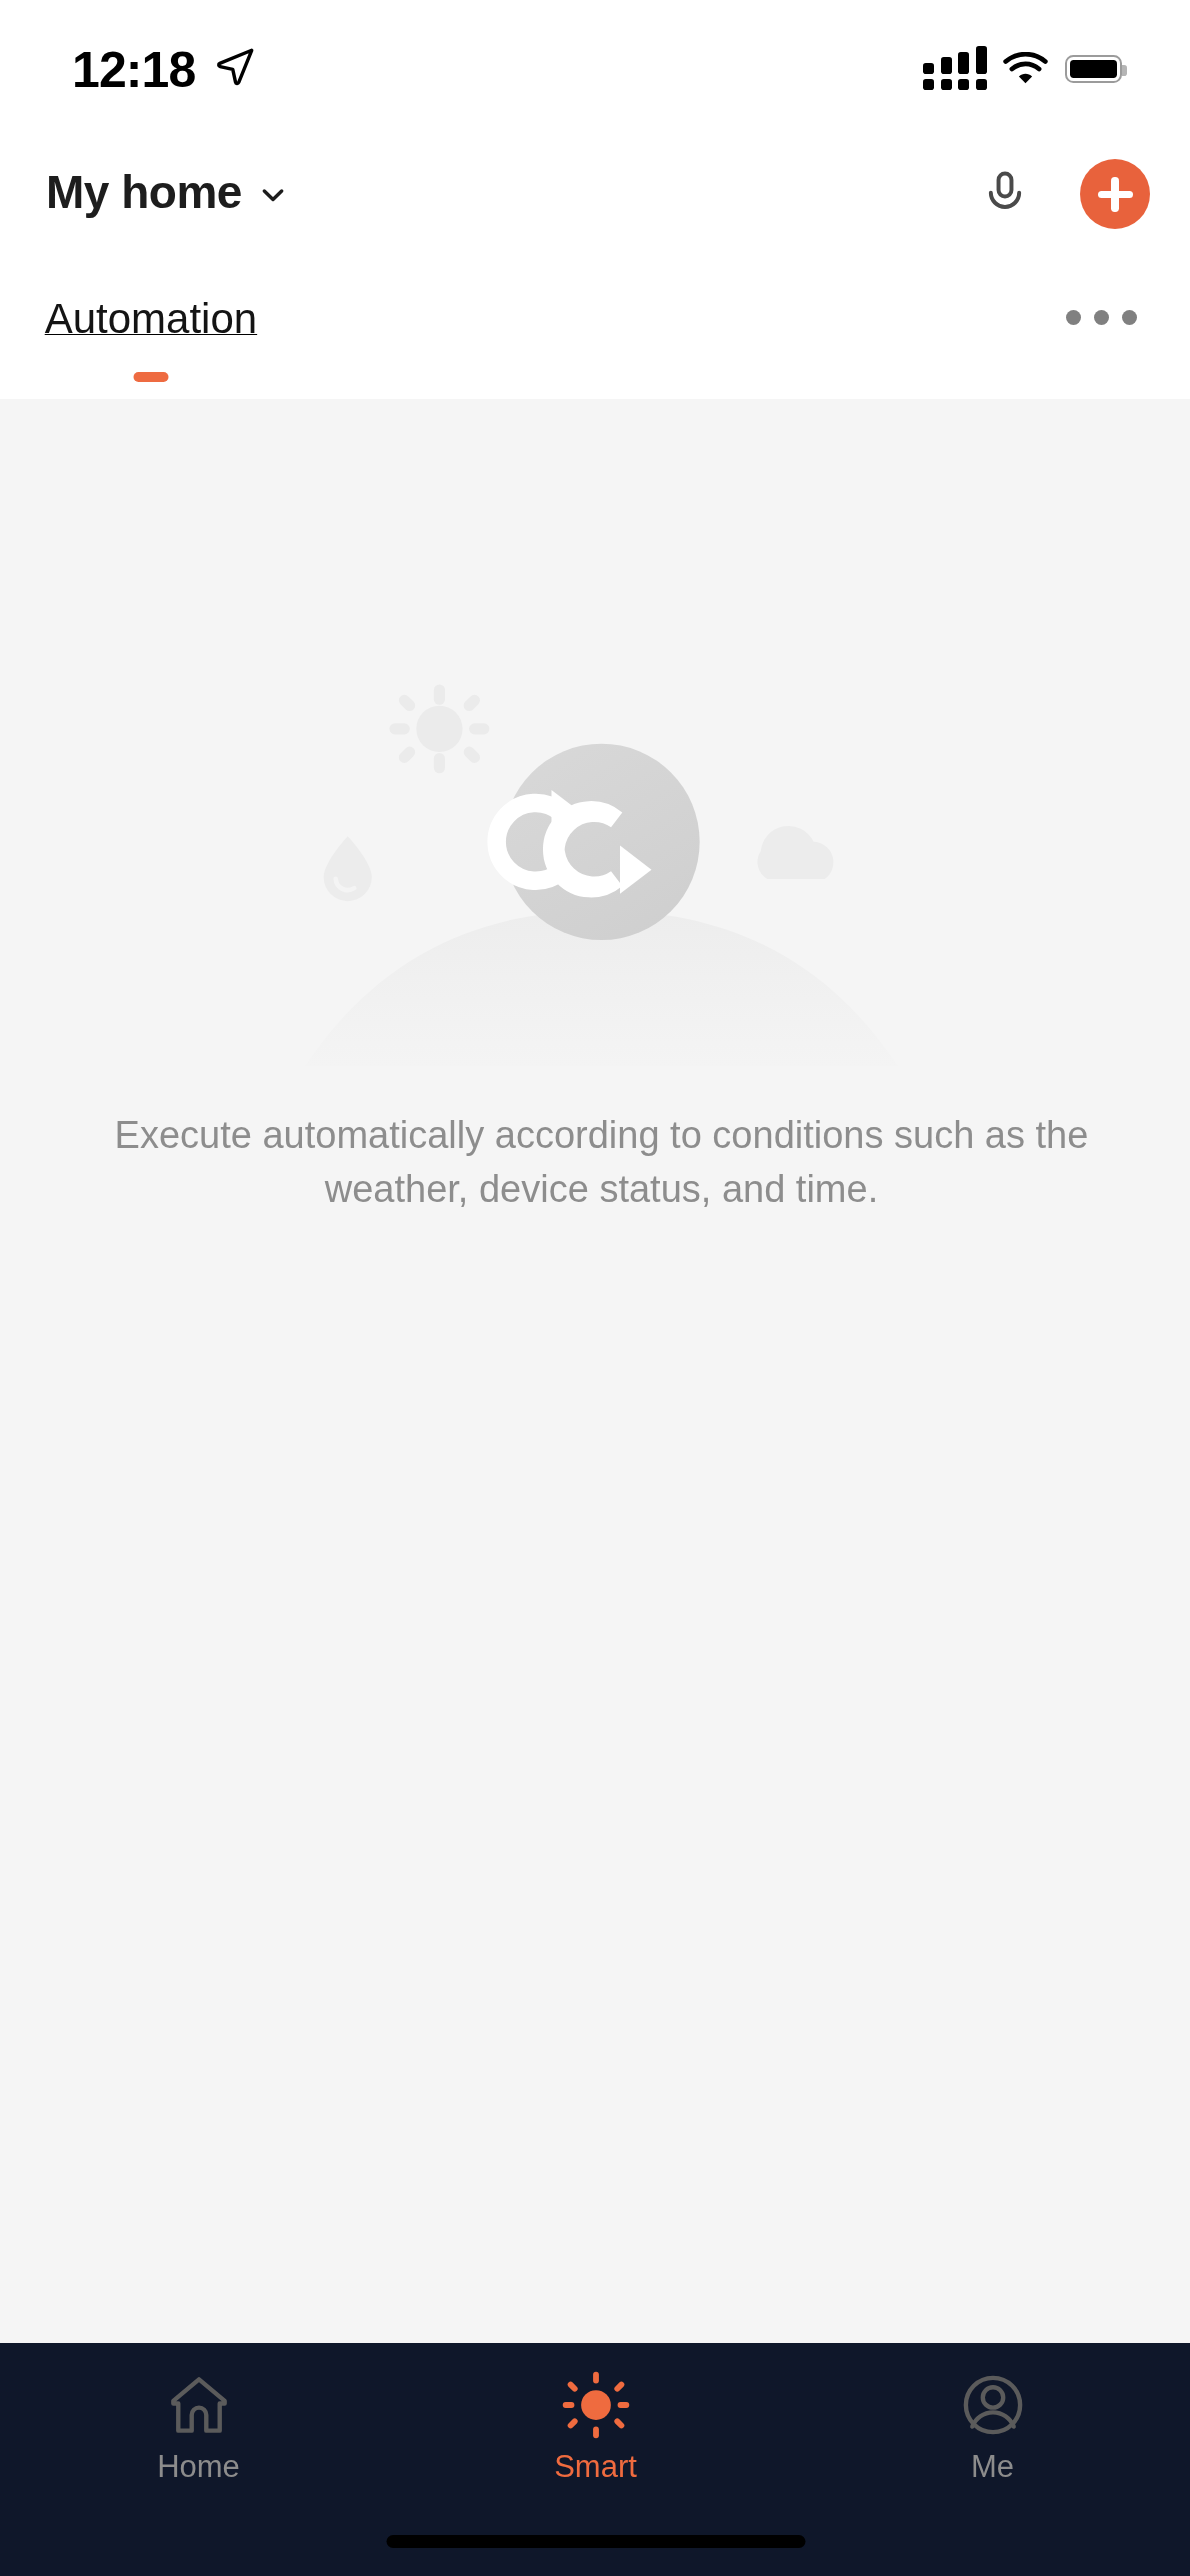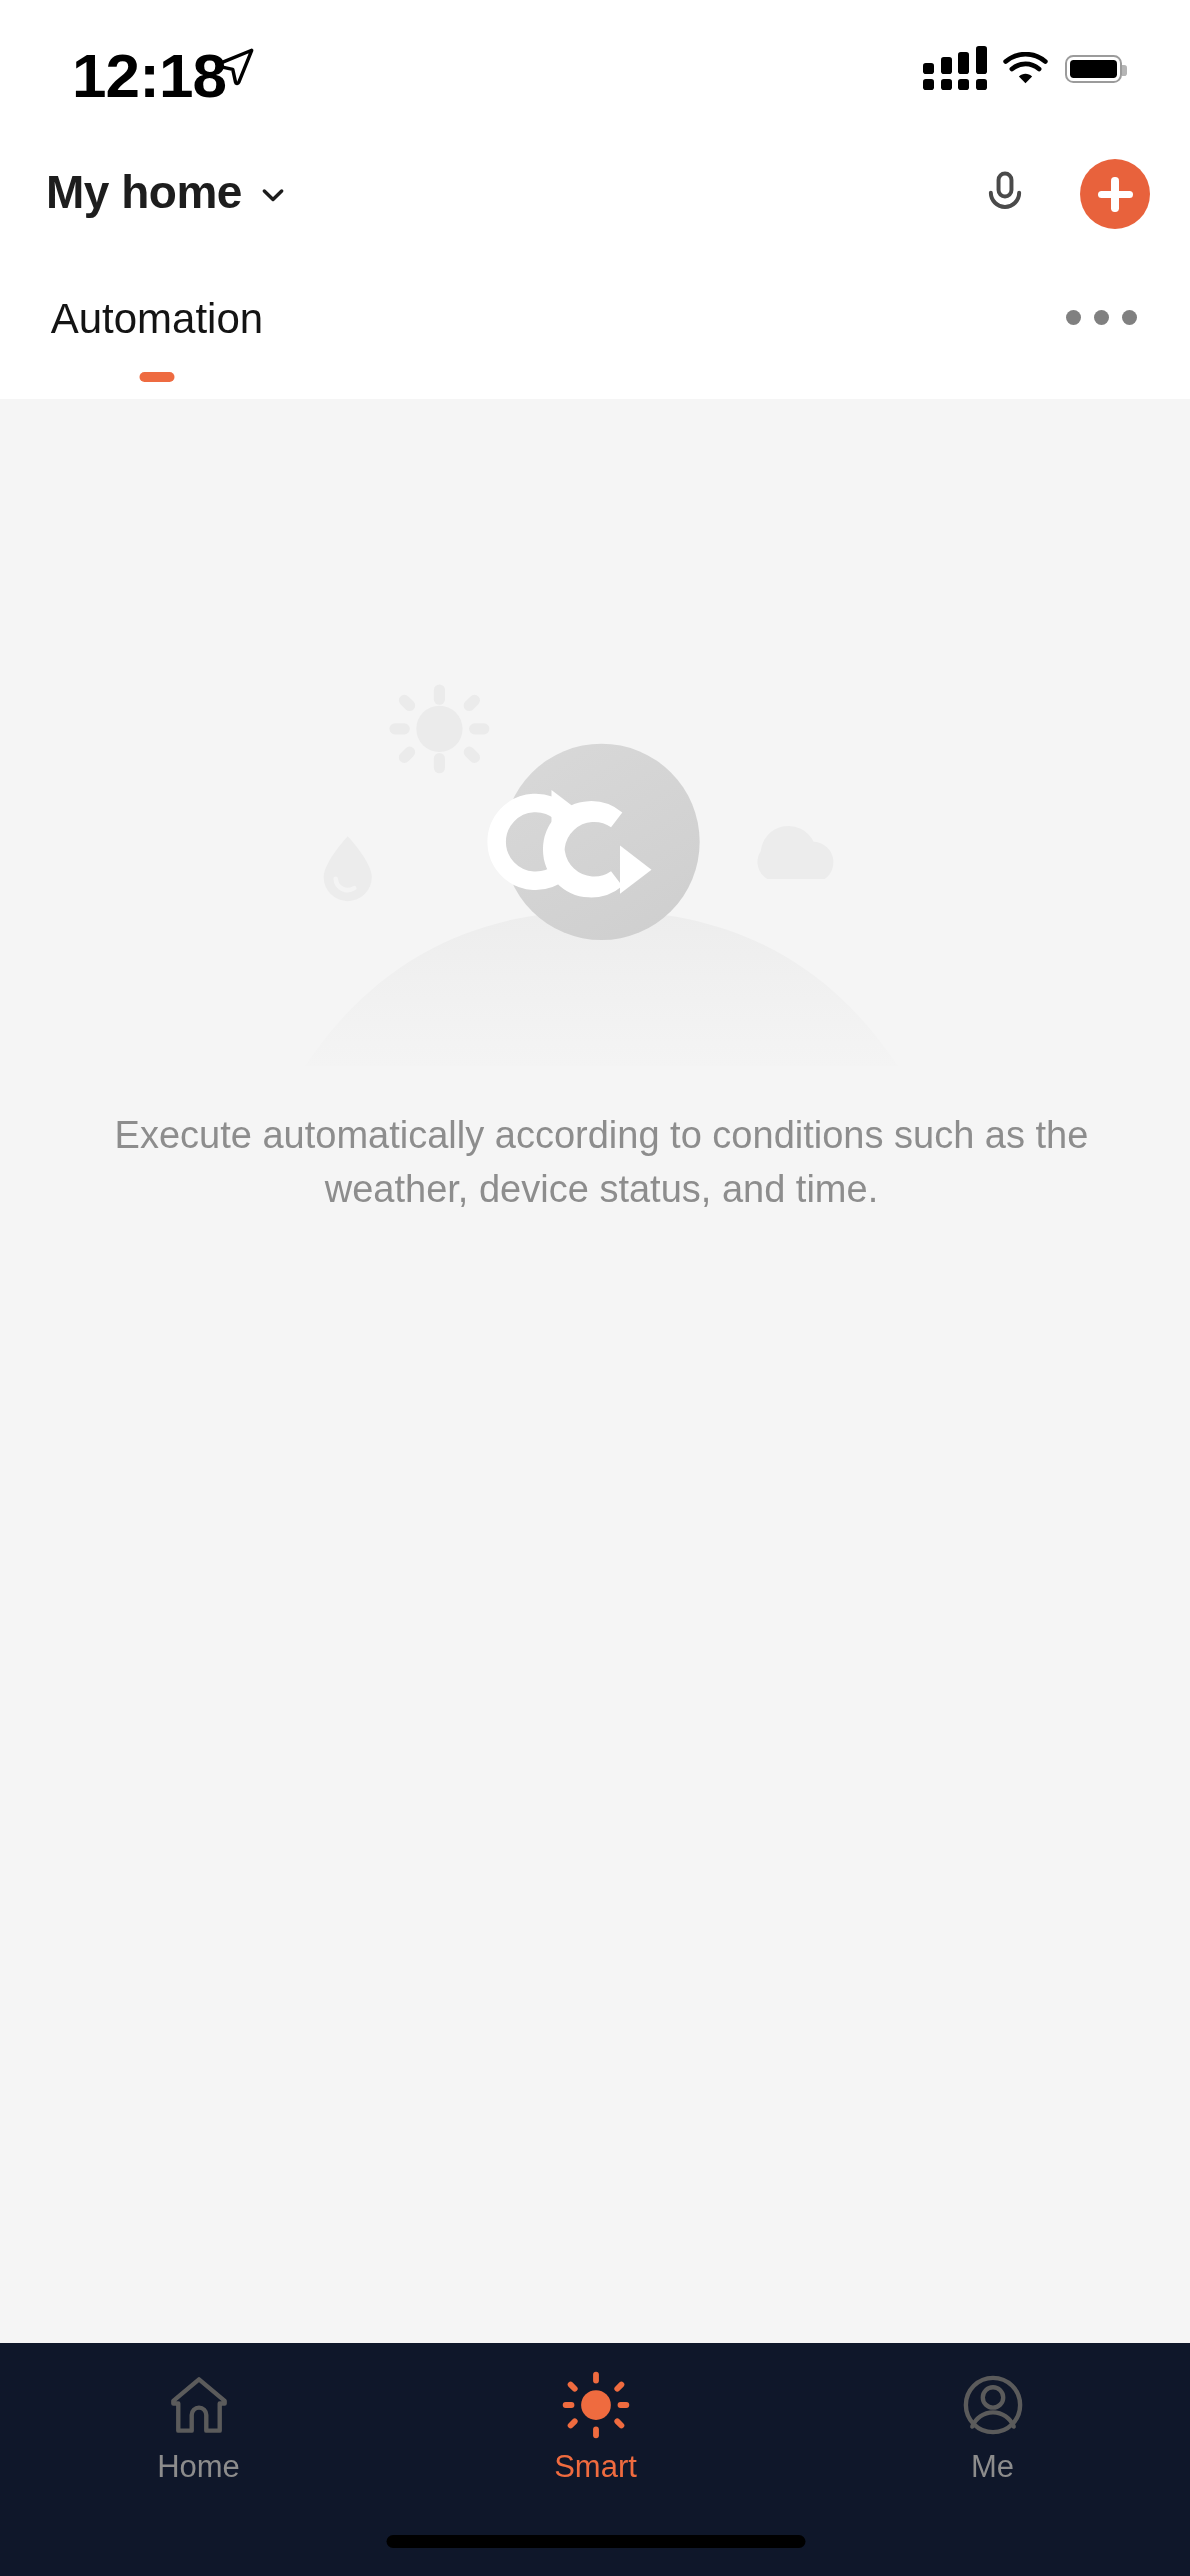--- a/index.html
+++ b/index.html
@@ -10,21 +10,21 @@
   }
   .phone{ position:relative; width:1191px; height:2576px; background:#ffffff; }
 
   
   .statusbar{
     position:absolute; top:0; left:0; width:1191px; height:139px;
     background:#ffffff; z-index:10;
   }
   .sb-time{
     position:absolute; left:72px; top:45px;
-    font-size:62px; font-weight:700; color:#000; letter-spacing:-0.9px;
+    font-size:50px; font-weight:700; color:#000; letter-spacing:-0.9px;
     line-height:1;
   }
   .sb-loc{ position:absolute; left:215px; top:46px; width:41px; height:41px; }
   .sb-right{
     position:absolute; right:69px; top:48px;
     display:flex; align-items:center; gap:16.7px;
   }
   .sig{ display:flex; flex-direction:column; gap:4.6px; }
   .sig-row{ display:flex; align-items:flex-end; gap:6.5px; height:26px; }
   .sig-row.bottom{ height:11px; align-items:flex-start;}
@@ -63,21 +63,21 @@
     cursor:pointer;
   }
   .plus-h{ position:absolute; width:35px; height:7.4px; background:#fff; border-radius:3.7px; }
   .plus-v{ position:absolute; width:7.4px; height:35px; background:#fff; border-radius:3.7px; }
 
   
   .tabrow{
     position:absolute; top:269px; left:0; width:1191px; height:130px;
     background:#ffffff;
   }
-  .tabs{ position:absolute; left:47px; top:16.7px; display:flex; align-items:flex-end; gap:56px; }
+  .tabs{ position:absolute; left:41px; top:16.7px; display:flex; align-items:flex-end; gap:56px;text-decoration:underline; }
   .tab{ position:relative; padding:9.3px 3.7px 0 3.7px; cursor:pointer; }
   .tab-label{ font-size:42px; color:#9c9c9c; white-space:nowrap; }
   .tab.active .tab-label{ color:#141414; font-weight:400; }
   .tab-indicator{
     position:absolute; left:50%; transform:translateX(-50%);
     bottom:-39px; width:35px; height:10.2px; border-radius:5.6px; background:#ee6b41;
   }
   .more-btn{
     position:absolute; right:54px; top:41px;
     display:flex; gap:13px; align-items:center; cursor:pointer;

